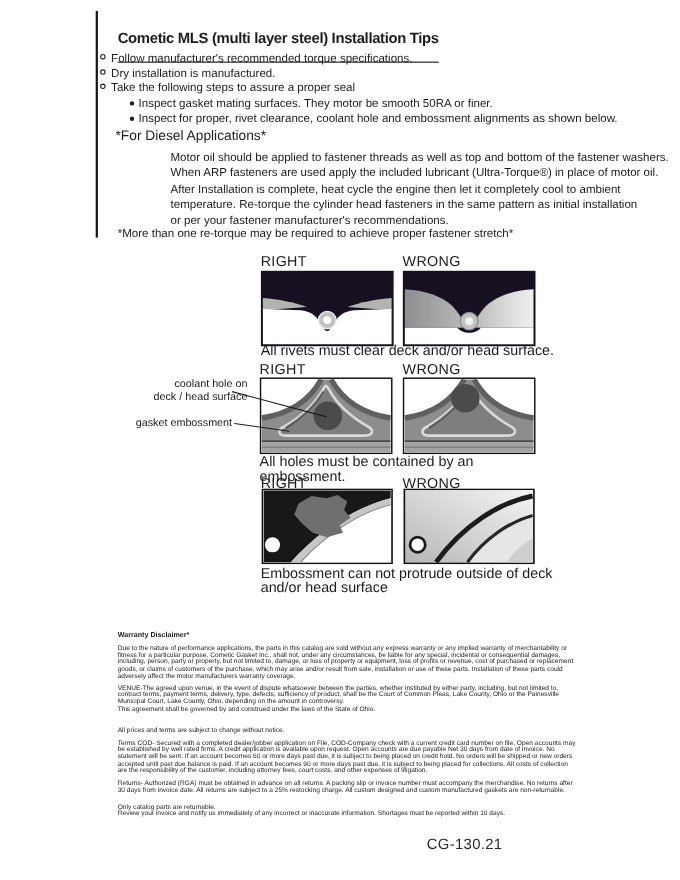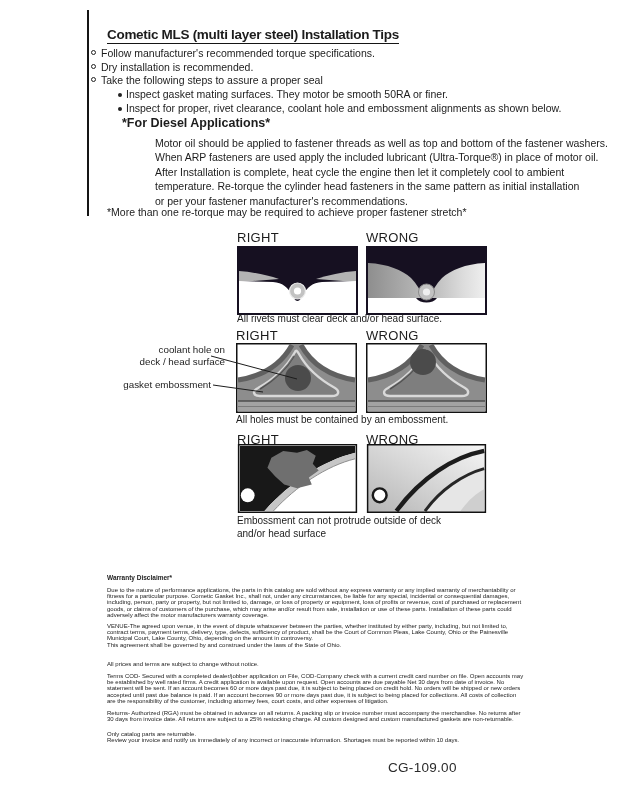--- a/index.html
+++ b/index.html
@@ -4,61 +4,61 @@
 <style>
   html,body{margin:0;padding:0;background:#ffffff;}
   .page{
     position:relative;width:618px;height:800px;background:#ffffff;overflow:hidden;
     font-family:"Liberation Sans","DejaVu Sans",sans-serif;color:#1c1c1c;
   }
   .abs{position:absolute;}
   .left-rule{left:87px;top:10px;width:1.5px;height:206px;background:#151515;}
   .page-title{
     left:107px;top:27px;font-size:13.5px;font-weight:bold;letter-spacing:-0.3px;
-    border-bottom:1.5px solid #151515;padding-bottom:1px;
+    border-bottom:1.5px solid #151515;padding-bottom:14px;
   }
   .tips{left:91px;top:47px;font-size:10.5px;line-height:13.7px;}
   .tip-row{white-space:nowrap;}
   .tip-row.sub{margin-left:27px;}
   .o-bullet{
     display:inline-block;width:3px;height:3px;border:1px solid #222;border-radius:50%;
     margin-right:5px;position:relative;top:-2px;
   }
   .f-bullet{
     display:inline-block;width:4px;height:4px;background:#222;border-radius:50%;
     margin-right:4px;position:relative;top:-1px;
   }
-  .diesel-heading{left:122px;top:116px;font-size:12.5px;font-weight:bold;}
+  .diesel-heading{left:105px;top:116px;font-size:12.5px;font-weight:normal;}
   .body-para{left:107px;top:0;font-size:10.5px;line-height:14.3px;white-space:pre-line;margin-left:48px;}
   .para-oil{top:136px;}
   .para-heat{top:165px;}
   .note-line{left:107px;top:206px;font-size:10.5px;}
   .rw-label{width:121px;text-align:left;font-size:13px;font-weight:500;letter-spacing:0.3px;}
-  .diag-caption{font-size:10px;line-height:12.5px;white-space:pre-line;}
+  .diag-caption{font-size:13px;line-height:12.5px;white-space:pre-line;}
   .cap2{width:251px;text-align:left;}
   .ptr-label{
     width:116px;text-align:right;font-size:9.8px;line-height:11.5px;white-space:pre-line;
   }
   .fine{left:107px;font-size:6px;line-height:6.2px;white-space:pre-line;color:#222;}
   .fine-heading{font-weight:bold;font-size:6.5px;}
   .footer-code{left:388px;top:760px;font-size:13.5px;letter-spacing:0.3px;color:#2a2a2a;}
   svg{display:block;}
 </style>
 </head>
 <body>
 
 <div class="page">
 
   <div class="abs left-rule"></div>
 
   <div class="abs page-title">Cometic MLS (multi layer steel) Installation Tips</div>
 
   <div class="abs tips">
     <div class="tip-row"><span class="o-bullet"></span><span>Follow manufacturer's recommended torque specifications.</span></div>
-    <div class="tip-row"><span class="o-bullet"></span><span>Dry installation is recommended.</span></div>
+    <div class="tip-row"><span class="o-bullet"></span><span>Dry installation is manufactured.</span></div>
     <div class="tip-row"><span class="o-bullet"></span><span>Take the following steps to assure a proper seal</span></div>
     <div class="tip-row sub"><span class="f-bullet"></span><span>Inspect gasket mating surfaces.  They motor be smooth 50RA or finer.</span></div>
     <div class="tip-row sub"><span class="f-bullet"></span><span>Inspect for proper, rivet clearance, coolant hole and embossment alignments as shown below.</span></div>
   </div>
 
   <div class="abs diesel-heading">*For Diesel Applications*</div>
   <div class="abs body-para para-oil">Motor oil should be applied to fastener threads as well as top and bottom of the fastener washers.
 When ARP fasteners are used apply the included lubricant (Ultra-Torque®) in place of motor oil.</div>
   <div class="abs note-line">*More than one re-torque may be required to achieve proper fastener stretch*</div>
   <div class="abs body-para para-heat">After Installation is complete, heat cycle the engine then let it completely cool to ambient
@@ -185,15 +185,15 @@
   <div class="abs fine" style="top:673px;">Terms COD- Secured with a completed dealer/jobber application on File, COD-Company check with a current credit card number on file.  Open accounts may
 be established by well rated firms.  A credit application is available upon request.  Open accounts are due payable Net 30 days from date of invoice.  No
 statement will be sent.  If an account becomes 60 or more days past due, it is subject to being placed on credit hold.  No orders will be shipped or new orders
 accepted until past due balance is paid.  If an account becomes 90 or more days past due, it is subject to being placed for collections.  All costs of collection
 are the responsibility of the customer, including attorney fees, court costs, and other expenses of litigation.</div>
   <div class="abs fine" style="top:710px;">Returns- Authorized (RGA) must be obtained in advance on all returns.  A packing slip or invoice number must accompany the merchandise.  No returns after
 30 days from invoice date.  All returns are subject to a 25% restocking charge.  All custom designed and custom manufactured gaskets are non-returnable.</div>
   <div class="abs fine" style="top:731px;">Only catalog parts are returnable.
 Review your invoice and notify us immediately of any incorrect or inaccurate information.  Shortages must be reported within 10 days.</div>
 
-  <div class="abs footer-code">CG-109.00</div>
+  <div class="abs footer-code">CG-130.21</div>
 
 </div>
 
 </body></html>

